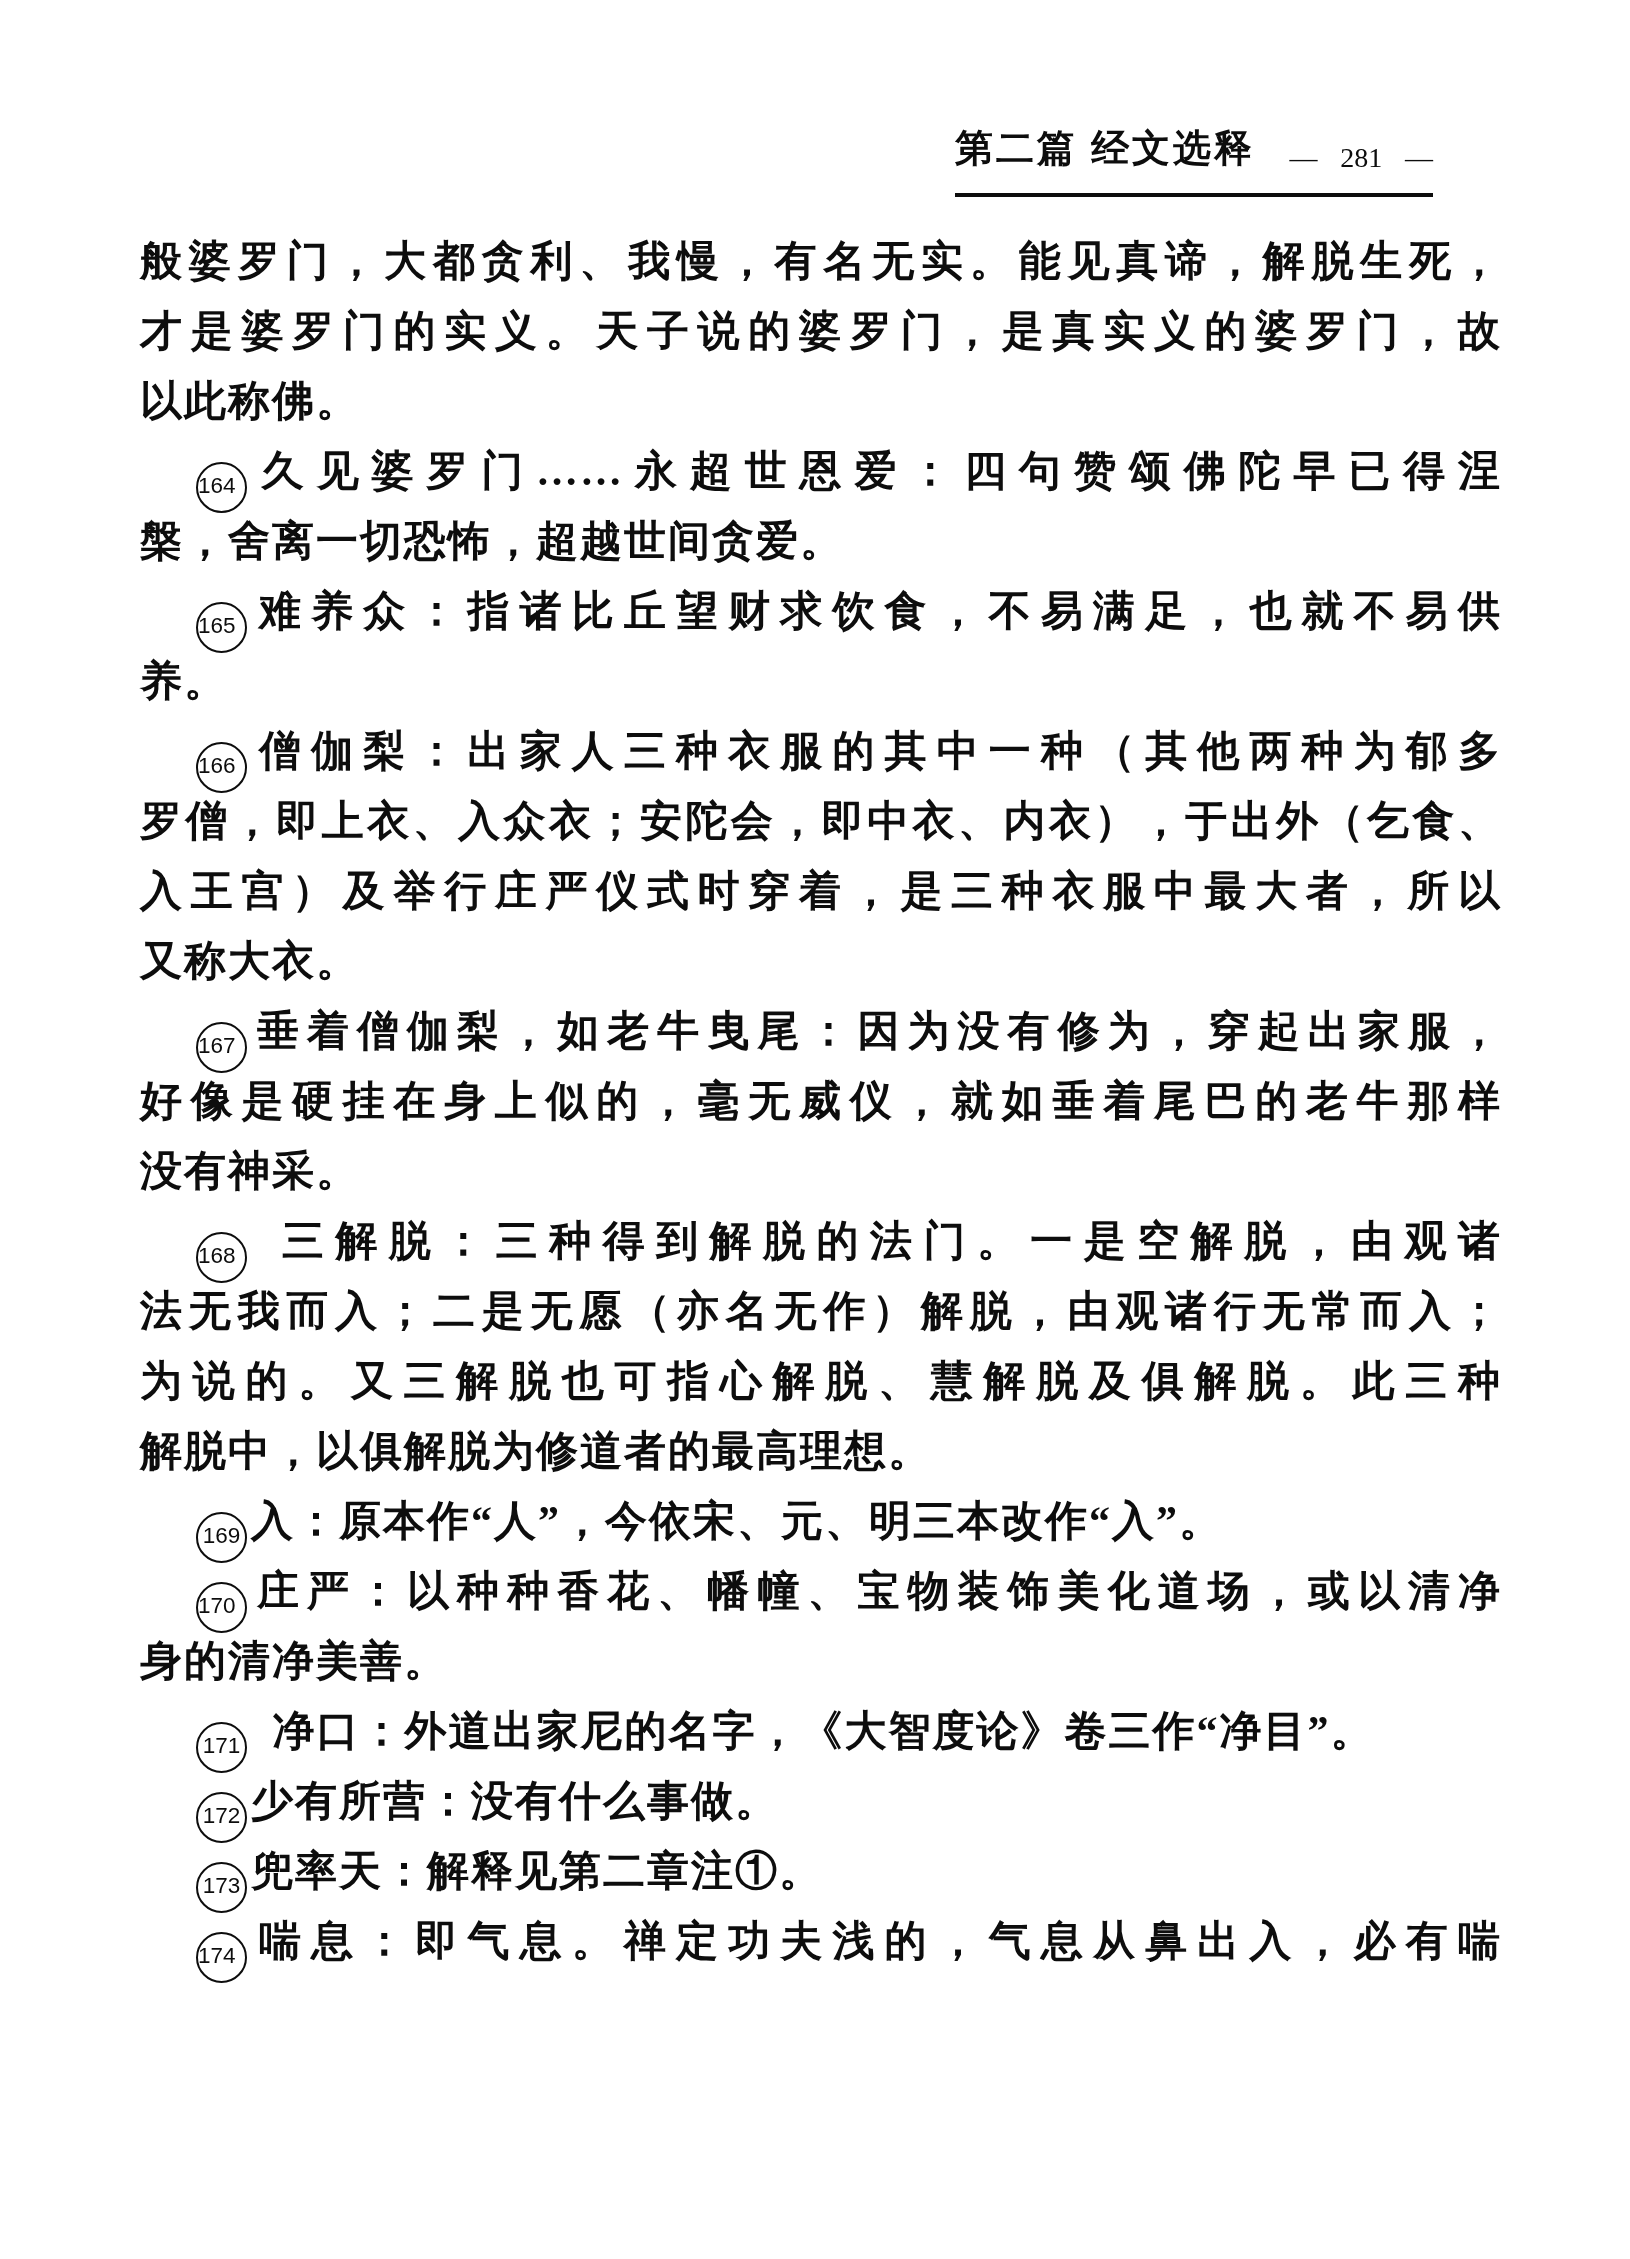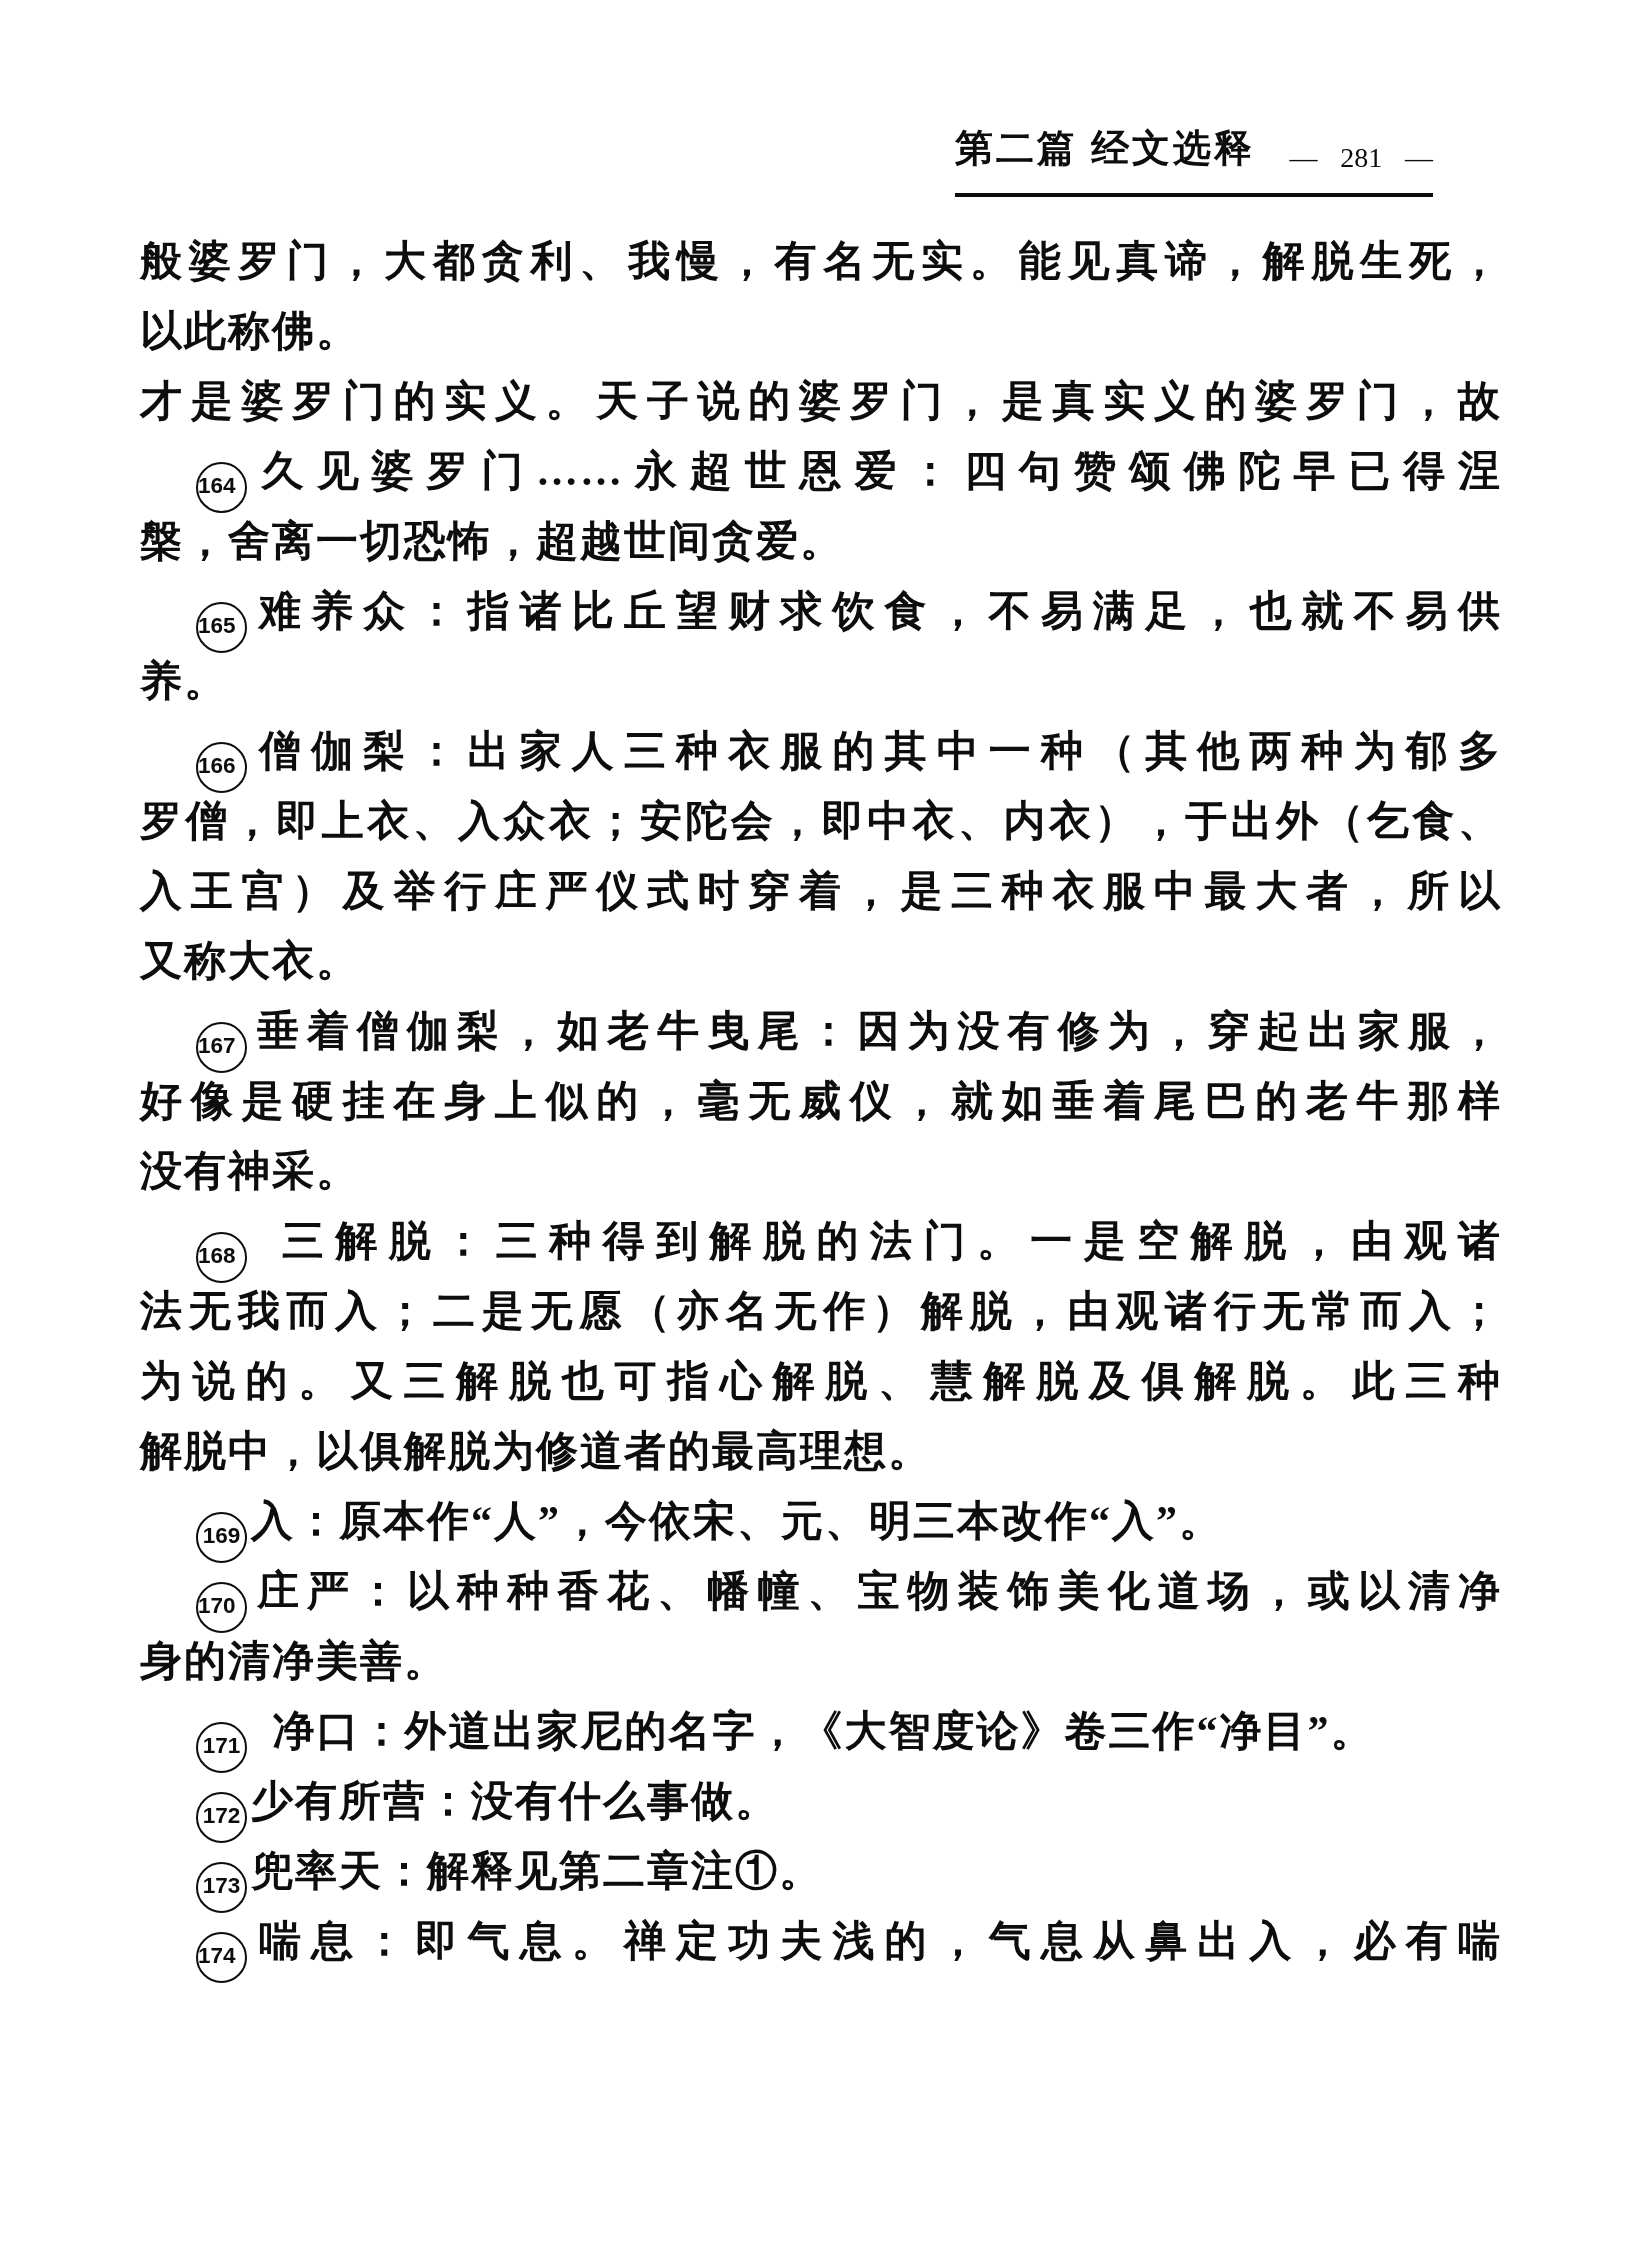--- a/index.html
+++ b/index.html
@@ -69,21 +69,21 @@
   
   .cnum {
     display: inline-block;
     box-sizing: border-box;
     width: 51px;
     height: 51px;
     border: 2.9px solid #0d0d0d;
     border-radius: 50%;
     font-family: "Liberation Sans", "DejaVu Sans", sans-serif;
     font-size: 22.5px;
-    font-weight: 700;
+    font-weight: 400;
     line-height: 44px;
     text-align: center;
     letter-spacing: 0;
     text-indent: 0;
     vertical-align: -7.8px;
     margin-right: 3.9px;
   }
   .cnum.gap {
     margin-right: 25.5px;
   }
@@ -91,22 +91,22 @@
 </head>
 <body style="background: rgb(255, 255, 255); color: rgb(13, 13, 13);">
 
 <div class="page">
   <div class="header">
     <span class="header-title">第二篇 经文选释</span>
     <span class="header-page">— 281 —</span>
   </div>
   <div class="content">
       <div class="line fill">般婆罗门，大都贪利、我慢，有名无实。能见真谛，解脱生死，</div>
+      <div class="line fill">才是婆罗门的实义。天子说的婆罗门，是真实义的婆罗门，故</div>
       <div class="line">以此称佛。</div>
-      <div class="line fill">才是婆罗门的实义。天子说的婆罗门，是真实义的婆罗门，故</div>
       <div class="line indent fill"><span class="cnum">164</span>久见婆罗门……永超世恩爱：四句赞颂佛陀早已得涅</div>
       <div class="line">槃，舍离一切恐怖，超越世间贪爱。</div>
       <div class="line indent fill"><span class="cnum">165</span>难养众：指诸比丘望财求饮食，不易满足，也就不易供</div>
       <div class="line">养。</div>
       <div class="line indent fill"><span class="cnum">166</span>僧伽梨：出家人三种衣服的其中一种（其他两种为郁多</div>
       <div class="line fill">罗僧，即上衣、入众衣；安陀会，即中衣、内衣），于出外（乞食、</div>
       <div class="line fill">入王宫）及举行庄严仪式时穿着，是三种衣服中最大者，所以</div>
       <div class="line">又称大衣。</div>
       <div class="line indent fill"><span class="cnum">167</span>垂着僧伽梨，如老牛曳尾：因为没有修为，穿起出家服，</div>
       <div class="line fill">好像是硬挂在身上似的，毫无威仪，就如垂着尾巴的老牛那样</div>

